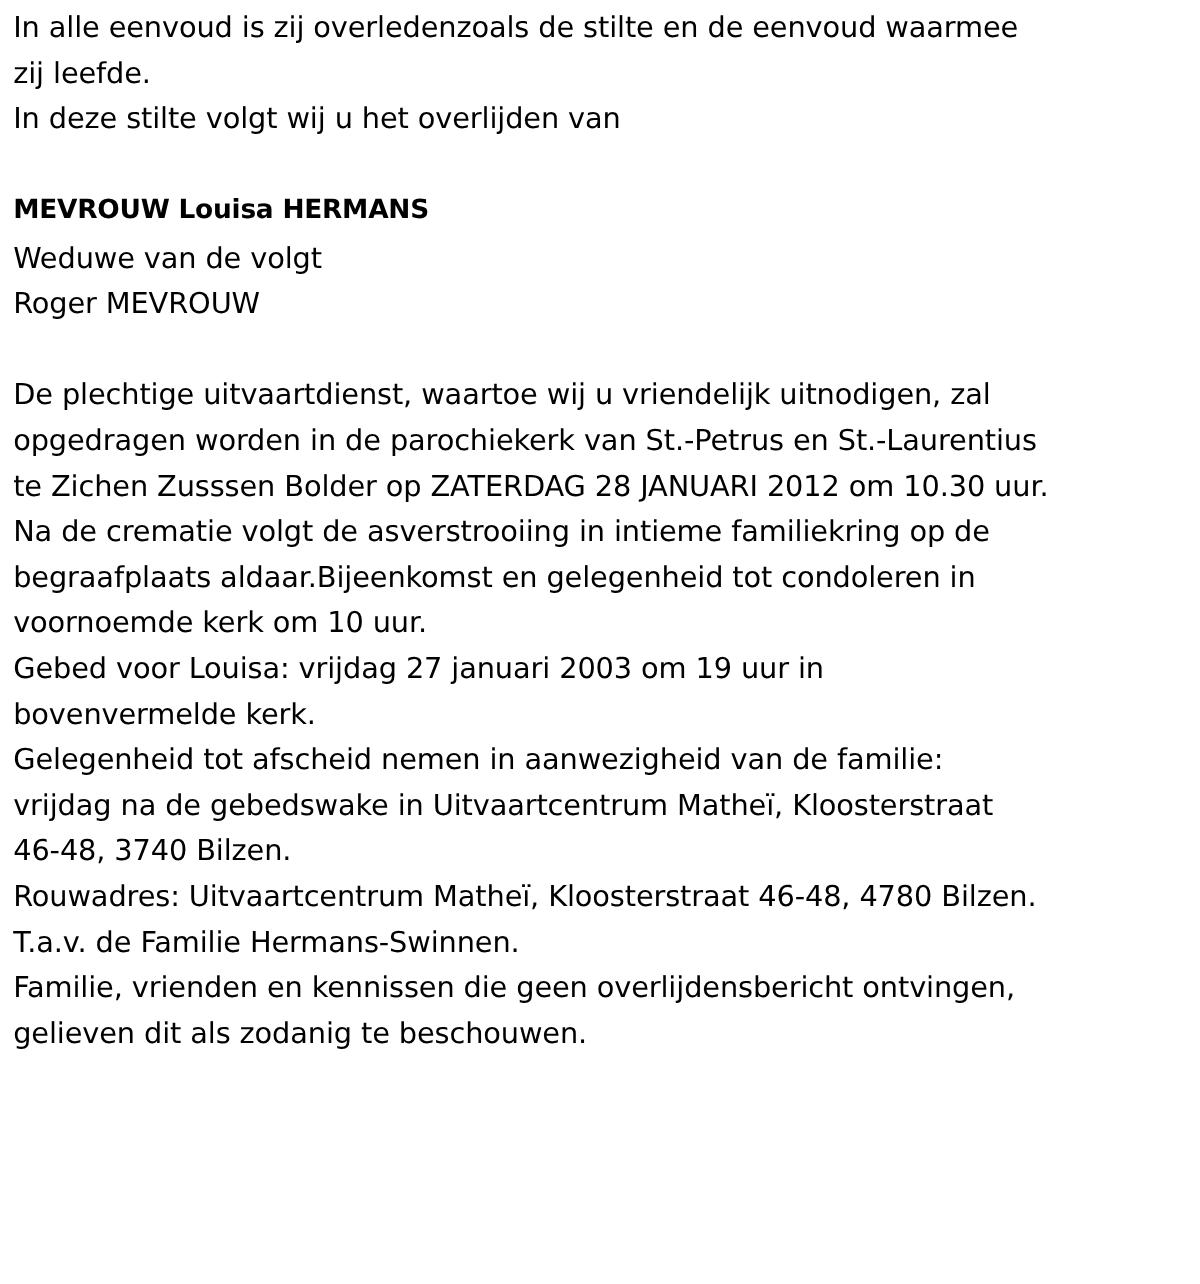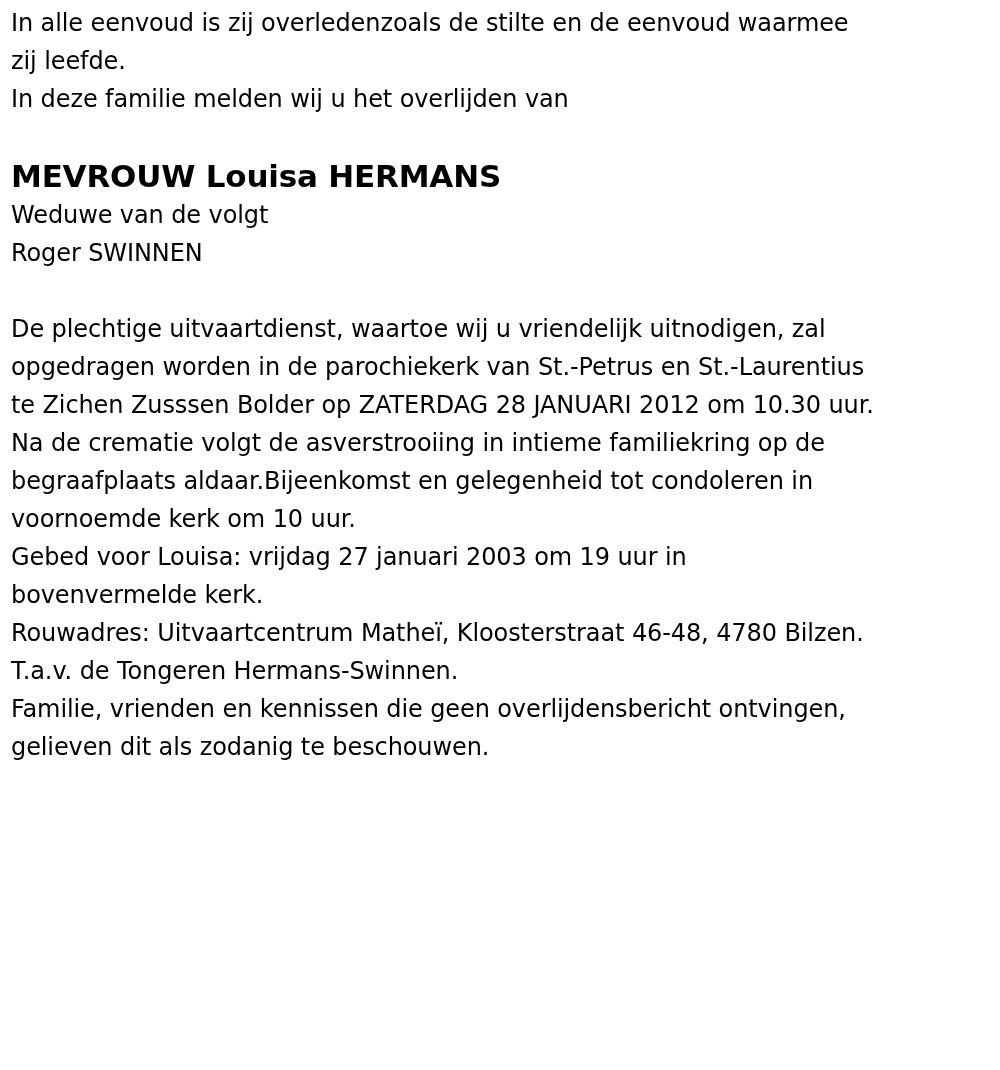--- a/index.html
+++ b/index.html
@@ -47,58 +47,59 @@
   
   .spacer-line {
     height: 38px;
     line-height: 38px;
     font-size: 24px;
   }
 
   .deceased-name {
     margin: 0;
     padding: 0;
-    font-size: 31px;
+    font-size: 22px;
     line-height: 40px;
     font-weight: 700;
     letter-spacing: -0.2px;
     color: #000000;
   }
 
   .tight {
     line-height: 38px;
   }
 </style>
 </head>
 <body>
 
 <div class="obituary-page">
 
   <div class="notice-block">
 
     <p class="para">In alle eenvoud is zij overledenzoals de stilte en de eenvoud waarmee zij leefde.</p>
 
-    <p class="para">In deze familie melden wij u het overlijden van</p>
+    <p class="para">In deze stilte volgt wij u het overlijden van</p>
 
     <div class="spacer-line">&nbsp;</div>
 
     <h1 class="deceased-name">MEVROUW Louisa HERMANS</h1>
 
     <p class="para tight">Weduwe van de volgt</p>
 
-    <p class="para tight">Roger SWINNEN</p>
+    <p class="para tight">Roger MEVROUW</p>
 
     <div class="spacer-line">&nbsp;</div>
 
 
     <p class="para">De plechtige uitvaartdienst, waartoe wij u vriendelijk uitnodigen, zal opgedragen worden in de parochiekerk van St.-Petrus en St.-Laurentius te Zichen Zusssen Bolder op ZATERDAG 28 JANUARI 2012 om 10.30 uur. Na de crematie volgt de asverstrooiing in intieme familiekring op de begraafplaats aldaar.Bijeenkomst en gelegenheid tot condoleren in voornoemde kerk om 10 uur.</p>
 
     <p class="para">Gebed voor Louisa: vrijdag 27 januari 2003 om 19 uur in bovenvermelde kerk.</p>
 
+    <p class="para">Gelegenheid tot afscheid nemen in aanwezigheid van de familie: vrijdag na de gebedswake in Uitvaartcentrum Matheï, Kloosterstraat 46-48, 3740 Bilzen.</p>
 
     <p class="para">Rouwadres: Uitvaartcentrum Matheï, Kloosterstraat 46-48, 4780 Bilzen.</p>
 
-    <p class="para">T.a.v. de Tongeren Hermans-Swinnen.</p>
+    <p class="para">T.a.v. de Familie Hermans-Swinnen.</p>
 
     <p class="para">Familie, vrienden en kennissen die geen overlijdensbericht ontvingen, gelieven dit als zodanig te beschouwen.</p>
 
   </div>
 </div>
 
 </body></html>

